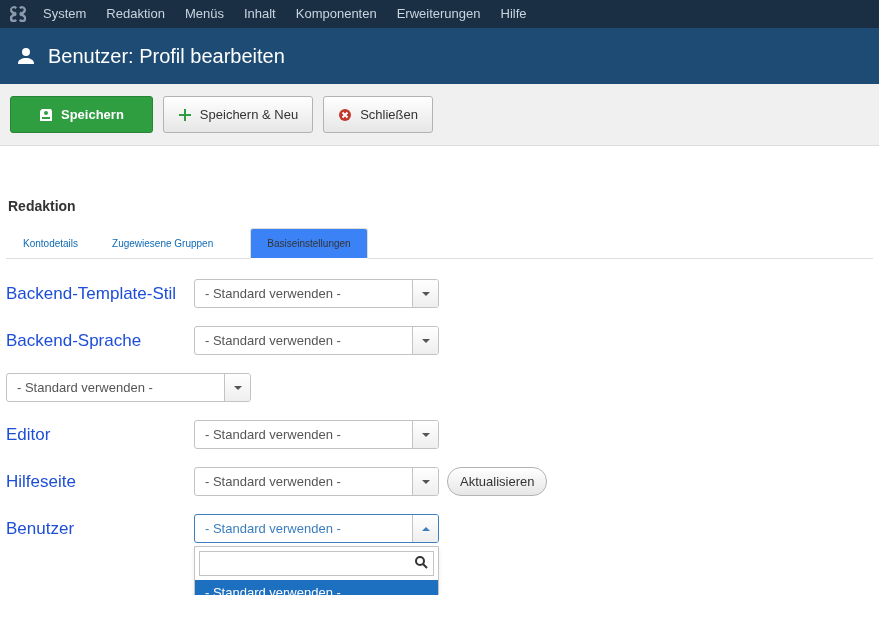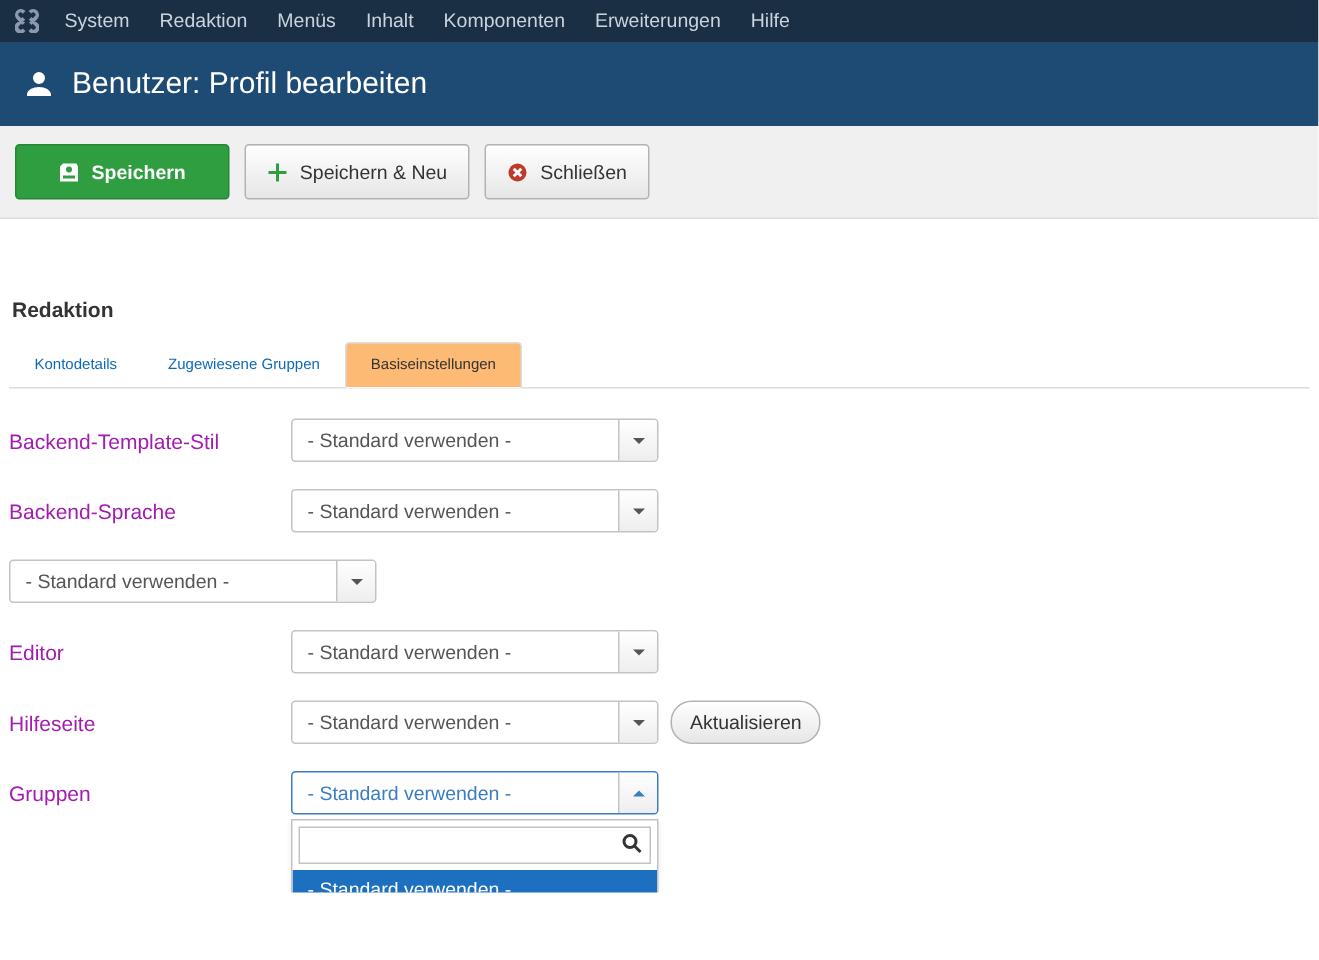--- a/index.html
+++ b/index.html
@@ -18,24 +18,24 @@
 .tbtn-primary { background: #2f9e41; border-color: #278535; color: #fff; padding: 10px 28px; font-weight: bold; }
 .tbtn-icon { display: inline-flex; }
 .ico-green { color: #2f9e41; }
 .ico-red { color: #c0392b; }
 
 .content { padding: 34px 6px; }
 .section-title { font-weight: bold; font-size: 14px; margin: 18px 0 14px 2px; }
 
 .tabs { display: flex; border-bottom: 1px solid #ddd; margin-bottom: 20px; }
 .tab { padding: 9px 16px; color: #0f6ab4; cursor: pointer; border: 1px solid transparent; border-bottom: none; margin-bottom: -1px; font-size: 10px; }
-.tab.active { color: #333; border-color: #ddd; border-bottom: 1px solid #fff; background: #fdba74; border-radius: 3px 3px 0 0; }
+.tab.active { color: #333; border-color: #ddd; border-bottom: 1px solid #fff; background: #3b82f6; border-radius: 3px 3px 0 0; margin-left: 20px; }
 
 .form-row { display: flex; align-items: center; margin-bottom: 18px; }
-.form-label { width: 188px; color: #a21caf; font-size: 14px; }
+.form-label { width: 188px; color: #1d4ed8; font-size: 17px; }
 .form-control-wrap { display: flex; gap: 8px; align-items: center; }
 .combo { display: flex; width: 245px; border: 1px solid #c3c3c3; border-radius: 3px; overflow: hidden; background: #fff; }
 .combo.open { border-color: #3b7dbf; }
 .combo-text { flex: 1; padding: 6px 10px; color: #555; font-size: 13px; }
 .combo.open .combo-text { color: #3b7dbf; }
 .combo-btn { width: 26px; border-left: 1px solid #c3c3c3; background: linear-gradient(#fff,#eee); display: flex; align-items: center; justify-content: center; }
 .btn-sm { padding: 6px 12px; border: 1px solid #b3b3b3; background: linear-gradient(#fff,#e6e6e6); border-radius: 14px; cursor: pointer; font-size: 13px; color: #333; }
 
 .dropdown { position: relative; width: 245px; }
 .dd-panel { position: absolute; top: 32px; left: 0; width: 245px; border: 1px solid #c3c3c3; border-radius: 0 0 3px 3px; background: #fff; box-shadow: 0 2px 4px rgba(0,0,0,0.08); }
@@ -178,21 +178,21 @@
           <svg width="10" height="10" viewBox="0 0 10 10">
               <path fill="#555" d="M1 3l4 4 4-4z"></path>
             </svg>
         </div>
       </div>
       <button class="btn-sm">Aktualisieren</button>
     </div>
   </div>
 
   <div class="form-row">
-    <div class="form-label">Gruppen</div>
+    <div class="form-label">Benutzer</div>
     <div class="form-control-wrap">
       <div class="dropdown">
         <div class="combo open">
           <div class="combo-text">- Standard verwenden -</div>
           <div class="combo-btn">
             <svg width="10" height="10" viewBox="0 0 10 10">
                 <path fill="#3b7dbf" d="M1 7l4-4 4 4z"></path>
               </svg>
           </div>
         </div>

